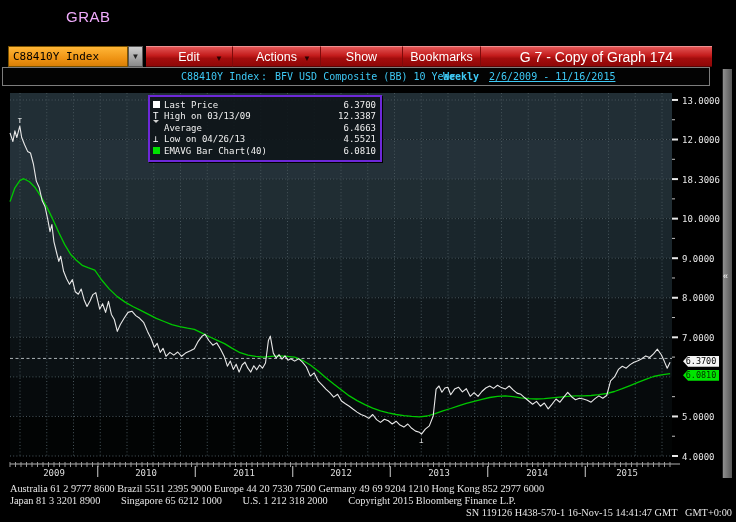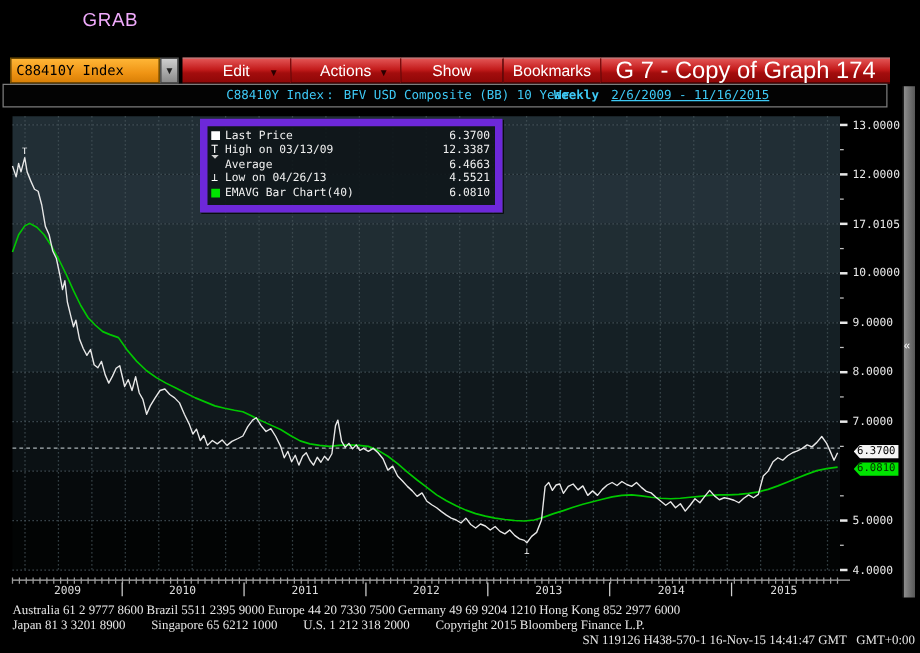--- a/index.html
+++ b/index.html
@@ -15,37 +15,37 @@
   #ticker-field{width:120px;height:21px;margin-left:8px;box-sizing:border-box;
           background:linear-gradient(#ffb637,#ef9414 60%,#d97f06);
           color:#000;font-family:"DejaVu Sans Mono",monospace;font-size:11px;
           display:flex;align-items:center;padding-left:4px;border:1px solid #7a5200;}
   #ticker-dd{width:15px;height:21px;background:linear-gradient(#cfcfcf,#8a8a8a);
           display:flex;align-items:center;justify-content:center;color:#222;font-size:8px;
           border:1px solid #555;box-sizing:border-box;margin-right:3px;}
   .tb-btn{border-right:1px solid #7e0b0b;cursor:pointer;}
   .tb-caret{position:absolute;right:9px;top:7px;font-size:8px;color:#2a0000;}
   #tb-edit{width:87px;} #tb-actions{width:88px;} #tb-bookmarks{width:78px;} #tb-show{width:82px;}
-  #tb-title{flex:1;font-size:19px;align-items:center;}
+  #tb-title{flex:1;font-size:14px;align-items:center;}
   #subheader{position:absolute;left:2px;top:67px;width:708px;height:19px;background:#030303;
           border:1px solid #7d7d7d;box-sizing:border-box;}
   #subheader span{position:absolute;top:3px;color:#3ec9f5;font-size:10px;
           font-family:"DejaVu Sans Mono",monospace;white-space:pre;}
   #sh-ticker{left:178px;} #sh-colon{left:258px;} #sh-desc{left:272px;}
   #sh-freq{left:440px;font-weight:bold;} #sh-range{left:486px;text-decoration:underline;}
   
   #chart{position:absolute;left:0;top:88px;width:736px;height:392px;}
   #plot-svg{position:absolute;left:0;top:0;}
   .ylab{position:absolute;left:682px;color:#e8e8e8;font-size:9px;
         font-family:"DejaVu Sans Mono",monospace;white-space:nowrap;}
   .xlab{position:absolute;top:380px;color:#ddd;font-size:9px;
         font-family:"DejaVu Sans Mono",monospace;transform:translateX(-50%);}
   
   #legend{position:absolute;left:148px;top:7px;width:223px;background:rgba(14,20,24,.88);
-        border:6px solid #6d28d9;box-shadow:1px 1px 0 #000;padding:2px 4px 3px 3px;margin-left:12px;}
+        border:2px solid #6d28d9;box-shadow:1px 1px 0 #000;padding:2px 4px 3px 3px;}
   .lg-row{display:flex;align-items:center;height:11.5px;color:#f0f0f0;font-size:9px;
         font-family:"DejaVu Sans Mono",monospace;white-space:nowrap;}
   .lg-icon{width:11px;display:flex;align-items:center;justify-content:flex-start;flex:none;}
   .lg-label{flex:1;}
   .lg-val{width:52px;text-align:right;}
   .sw{width:7px;height:7px;display:inline-block;}
   .sw-white{background:#fff;} .sw-green{background:#00e400;}
   .glyph{font-family:"DejaVu Sans Mono",monospace;font-size:9px;color:#fff;}
   .avg-ic{display:inline-block;width:7px;}
   .avg-ic .bar{height:1px;background:#fff;width:7px;}
@@ -299,21 +299,21 @@
       <line x1="672" y1="229.54" x2="675" y2="229.54" stroke="#c0c0c0" stroke-width="1"></line>
       <line x1="672" y1="189.98" x2="675" y2="189.98" stroke="#c0c0c0" stroke-width="1"></line>
       <line x1="672" y1="150.42" x2="675" y2="150.42" stroke="#c0c0c0" stroke-width="1"></line>
       <line x1="672" y1="110.86000000000001" x2="675" y2="110.86000000000001" stroke="#c0c0c0" stroke-width="1"></line>
       <line x1="672" y1="71.29999999999995" x2="675" y2="71.29999999999995" stroke="#c0c0c0" stroke-width="1"></line>
       <line x1="672" y1="31.74000000000001" x2="675" y2="31.74000000000001" stroke="#c0c0c0" stroke-width="1"></line>
     </svg>
   <div id="ylabels">
       <div class="ylab" style="top:7.5px">13.0000</div>
       <div class="ylab" style="top:47.0px">12.0000</div>
-      <div class="ylab" style="top:86.6px">17.0105</div>
+      <div class="ylab" style="top:86.6px">18.3006</div>
       <div class="ylab" style="top:126.1px">10.0000</div>
       <div class="ylab" style="top:165.7px">9.0000</div>
       <div class="ylab" style="top:205.3px">8.0000</div>
       <div class="ylab" style="top:244.8px">7.0000</div>
       <div class="ylab" style="top:323.9px">5.0000</div>
       <div class="ylab" style="top:363.5px">4.0000</div>
     </div>
   <div id="xlabels">
       <div class="xlab" style="left:54px">2009</div>
       <div class="xlab" style="left:146px">2010</div>

